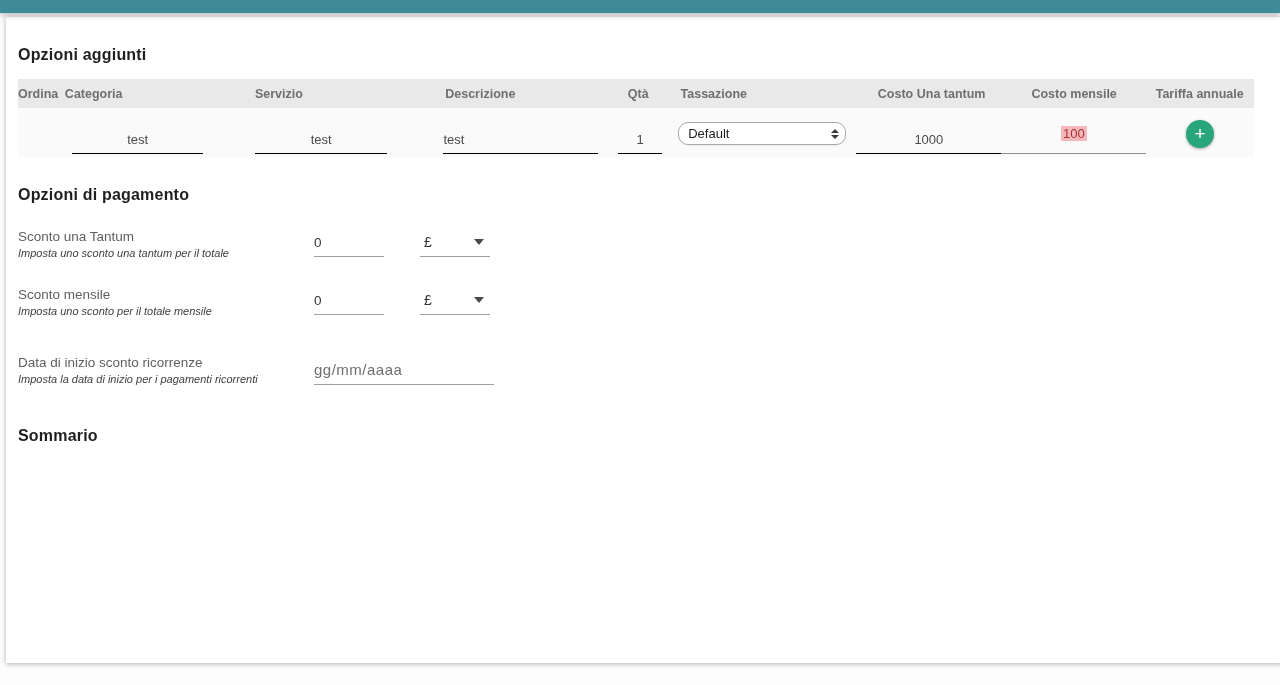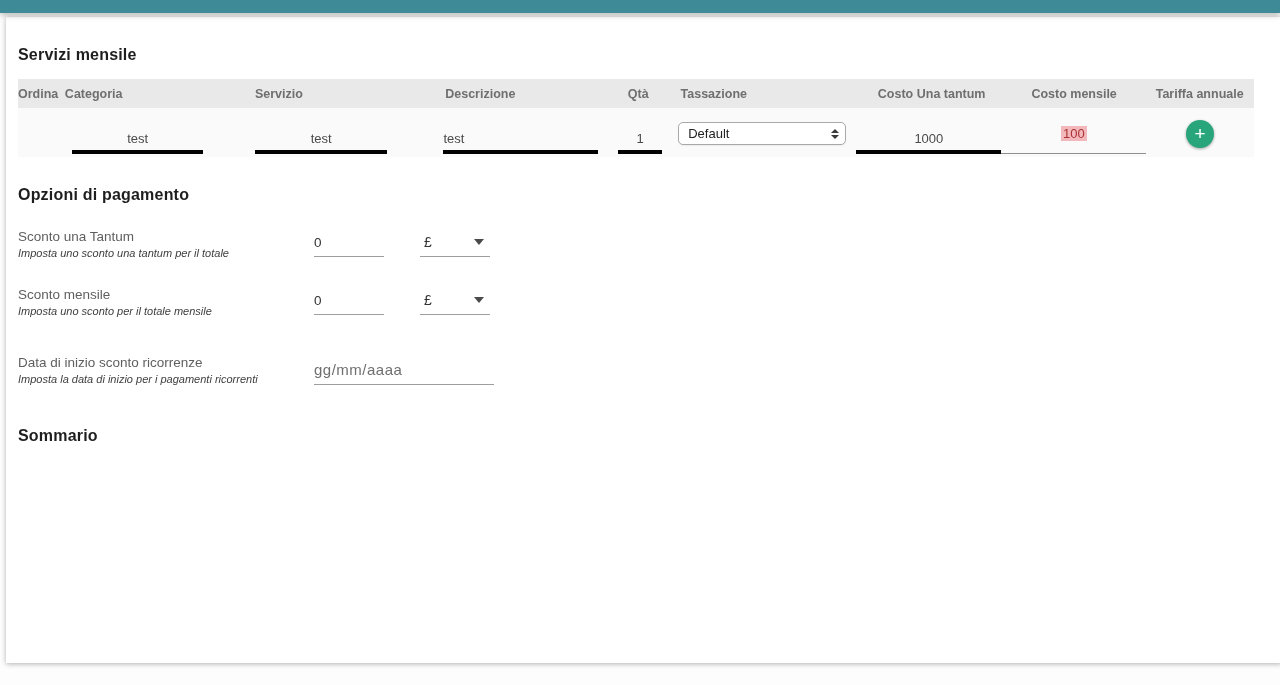--- a/index.html
+++ b/index.html
@@ -50,40 +50,40 @@
   .c5 { width: 56px;  text-align: center; }
   .c6 { width: 208px; padding-left: 16px; }
   .c7 { width: 152px; text-align: center; }
   .c8 { width: 152px; text-align: center; }
   .c9 { width: 116px; text-align: center; }
   .trow .c3, .trow .c4 { padding-left: 0; }
 
   .cell-input {
     display: block; width: calc(100% - 16px); margin: 0 8px 3px 8px;
     height: 28px; border: none; outline: none; background: transparent;
-    border-bottom: 4px solid #000000;
+    border-bottom: 1px solid #000000;
     font-family: inherit; font-size: 13px; color: #4a4a4a;
     text-align: center;
   }
   .cell-input.left  { text-align: left; }
   .trow .c5 .cell-input { width: 44px; margin-left: 12px; margin-right: 0; }
   .trow .c7 .cell-input, .trow .c8 .cell-input { width: 145px; margin: 0 auto 3px auto; }
 
   .underbox {
     width: 145px; margin: 0 auto 3px auto; height: 28px;
     border-bottom: 1px solid #8f8f8f;
     display: flex; align-items: flex-start; justify-content: center;
     font-size: 13px;
   }
   .hl { background: #f2b8bb; color: #ad3235; padding: 0 2px; }
 
   
   .mselect {
     width: 168px; height: 23px; margin-bottom: 12px;
-    background: #ffffff; border: 1px solid #a9a9a9; border-radius: 5px;
+    background: #ffffff; border: 1px solid #a9a9a9; border-radius: 10px;
     display: flex; align-items: center; justify-content: space-between;
     padding: 0 6px 0 9px; font-size: 13px; color: #222;
     box-shadow: 0 1px 1px rgba(0,0,0,0.06); cursor: default;
   }
   .updown { display: flex; flex-direction: column; gap: 2px; align-items: center; }
   .tri-up { width: 0; height: 0; border-left: 4px solid transparent; border-right: 4px solid transparent; border-bottom: 4px solid #3a3a3a; }
   .tri-dn { width: 0; height: 0; border-left: 4px solid transparent; border-right: 4px solid transparent; border-top: 4px solid #3a3a3a; }
 
   .addbtn {
     width: 28px; height: 28px; border-radius: 50%; border: none;
@@ -127,21 +127,21 @@
   }
   .date-input::placeholder { color: #6f6f6f; opacity: 1; }
 </style>
 </head>
 <body>
 
 <div class="topbar"></div>
 
 <div class="card">
 
-  <h2 class="section-title t-servizi">Servizi mensile</h2>
+  <h2 class="section-title t-servizi">Opzioni aggiunti</h2>
 
   <div class="thead">
     <div class="c1">Ordina</div>
     <div class="c2">Categoria</div>
     <div class="c3">Servizio</div>
     <div class="c4">Descrizione</div>
     <div class="c5">Qtà</div>
     <div class="c6">Tassazione</div>
     <div class="c7">Costo Una tantum</div>
     <div class="c8">Costo mensile</div>

